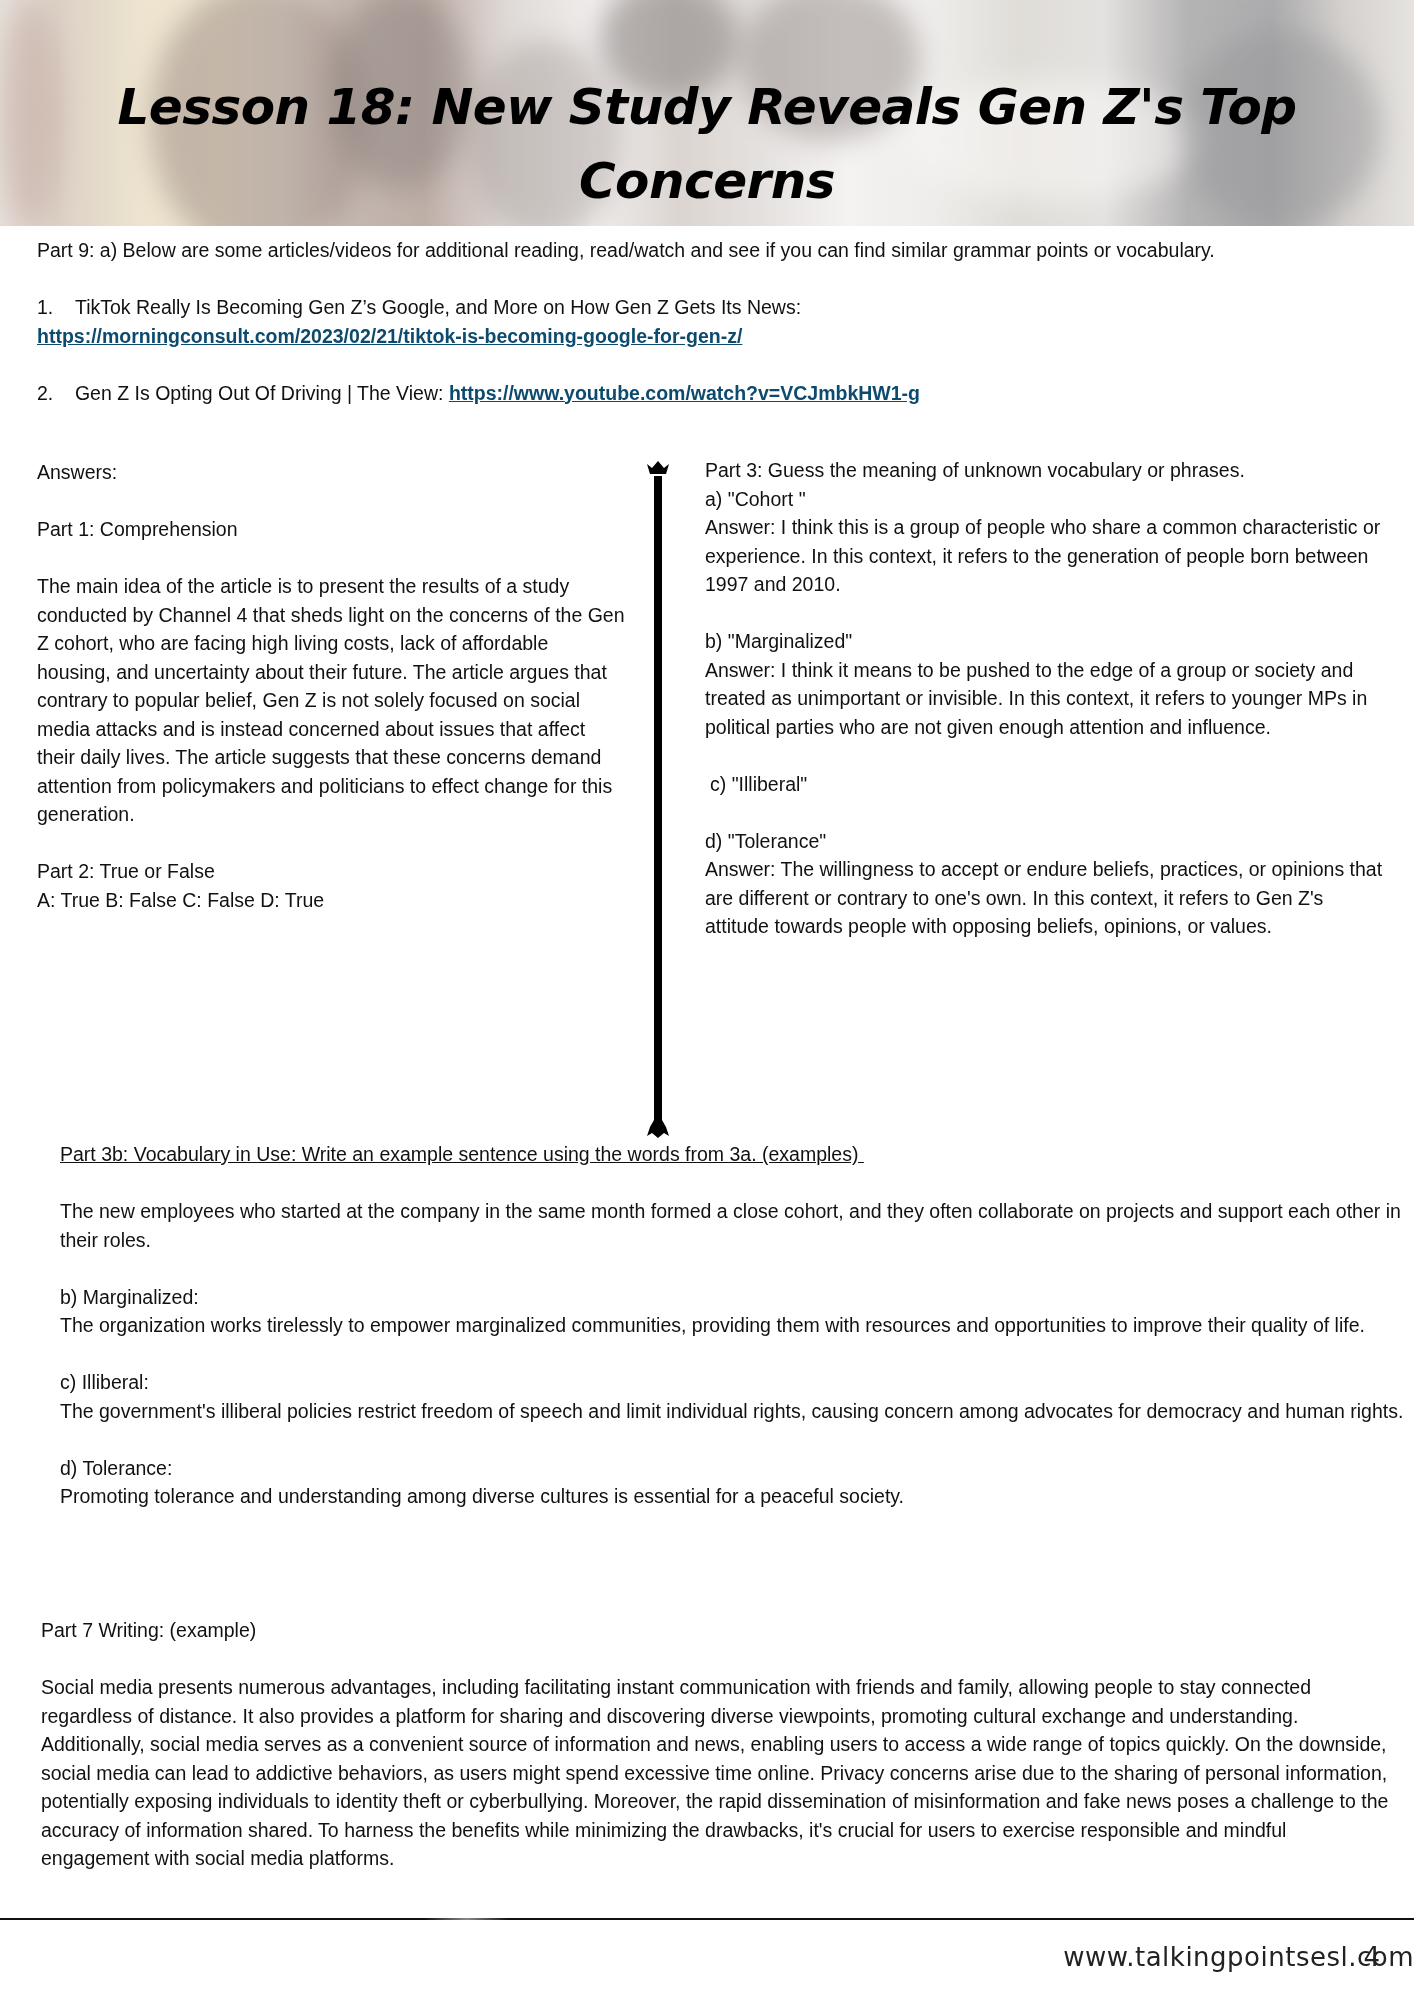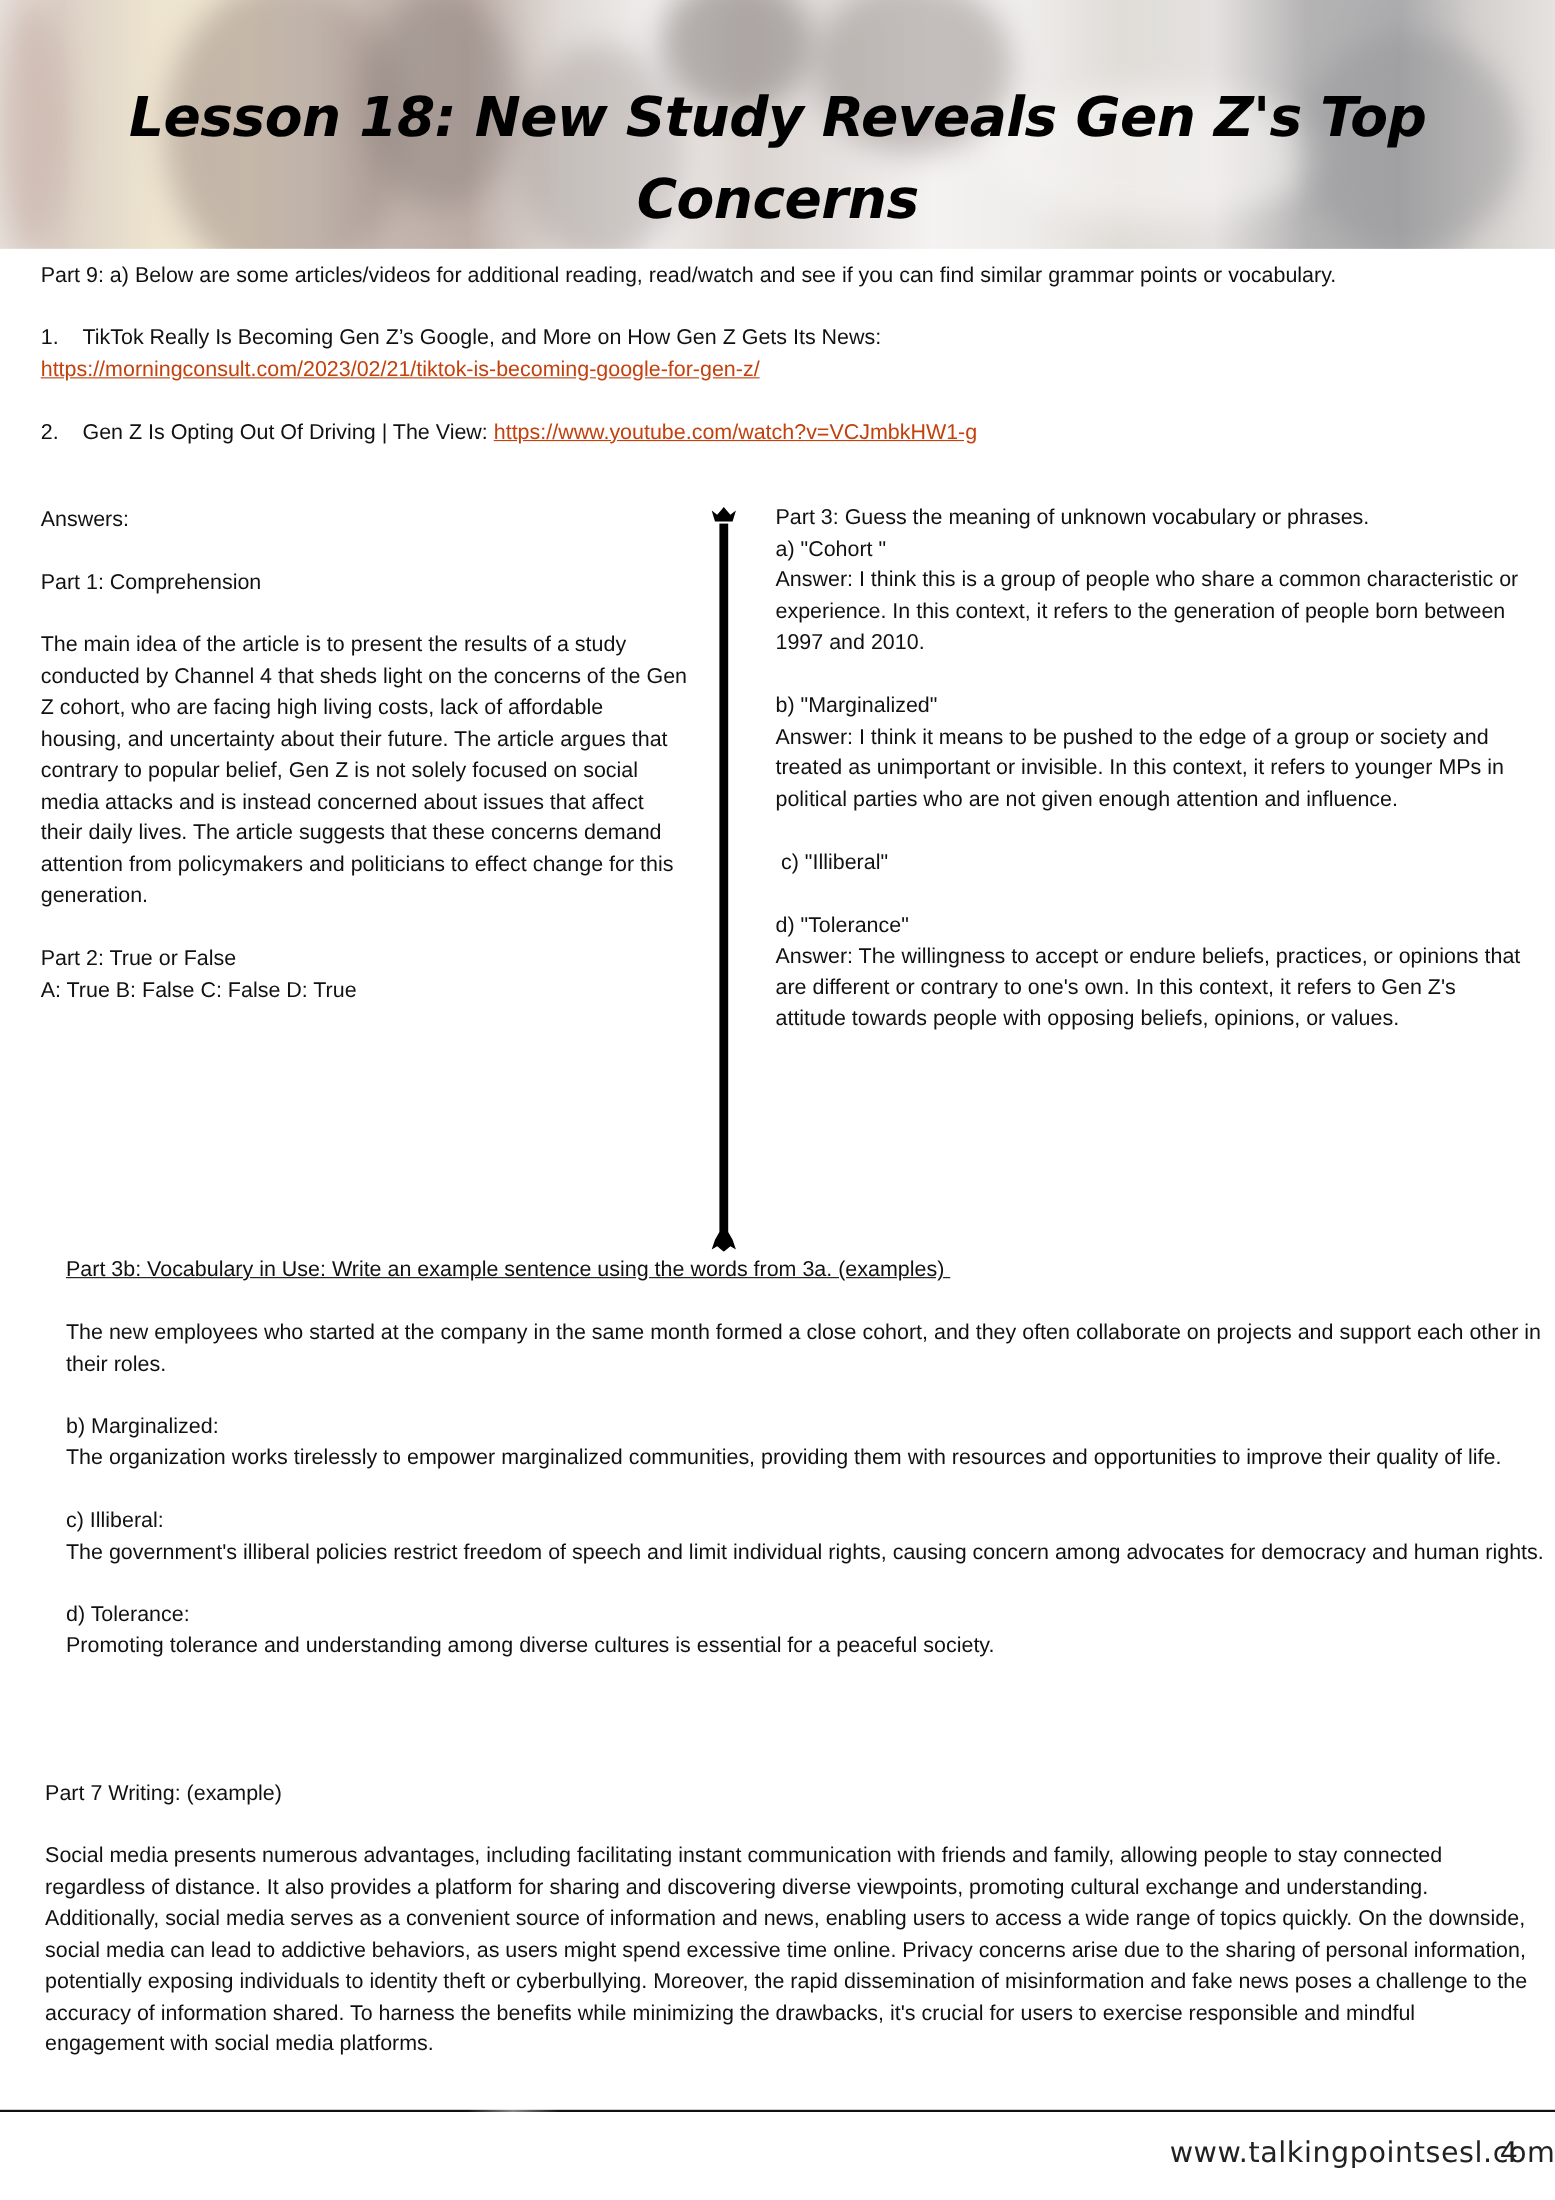--- a/index.html
+++ b/index.html
@@ -21,21 +21,21 @@
     .banner-title {
       position: absolute; left: 0; right: 0; top: 70px;
       text-align: center; font-family: "DejaVu Sans", sans-serif; font-weight: bold;
       font-size: 50px; line-height: 74px; color: #000; letter-spacing: -0.5px;
     }
 
     
     .txt { font-family: "Liberation Sans", sans-serif; font-size: 19.5px; line-height: 28.5px; color: #111; }
     .b { font-weight: normal; }
     .u { text-decoration: underline; }
-    a.link { color: #c2410c; font-weight: normal; text-decoration: underline; }
+    a.link { color: #0c4a6e; font-weight: bold; text-decoration: underline; }
 
     .part9 { position: absolute; left: 37px; top: 236px; width: 1340px; }
     .part9 p { margin: 0; }
 
     .left-col { position: absolute; left: 37px; top: 458px; width: 590px; }
     .right-col { position: absolute; left: 705px; top: 456px; width: 680px; }
 
     .divider { position: absolute; left: 645px; top: 460px; width: 26px; height: 678px; }
 
     .part3b { position: absolute; left: 41px; top: 1140px; width: 1350px; margin-left: 19px; }

